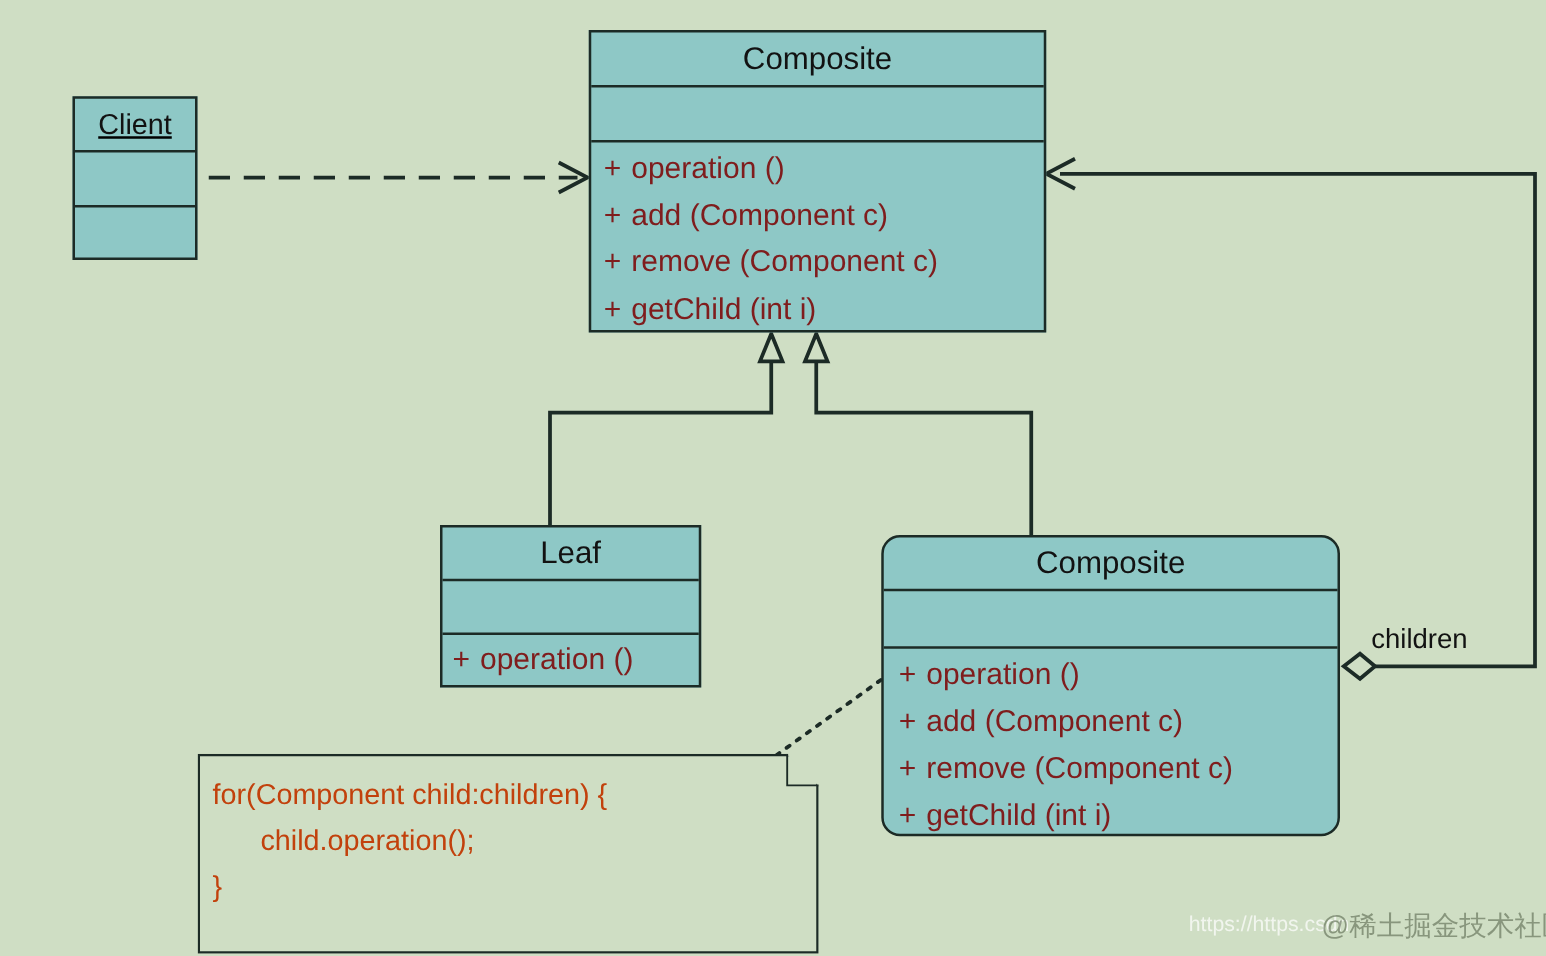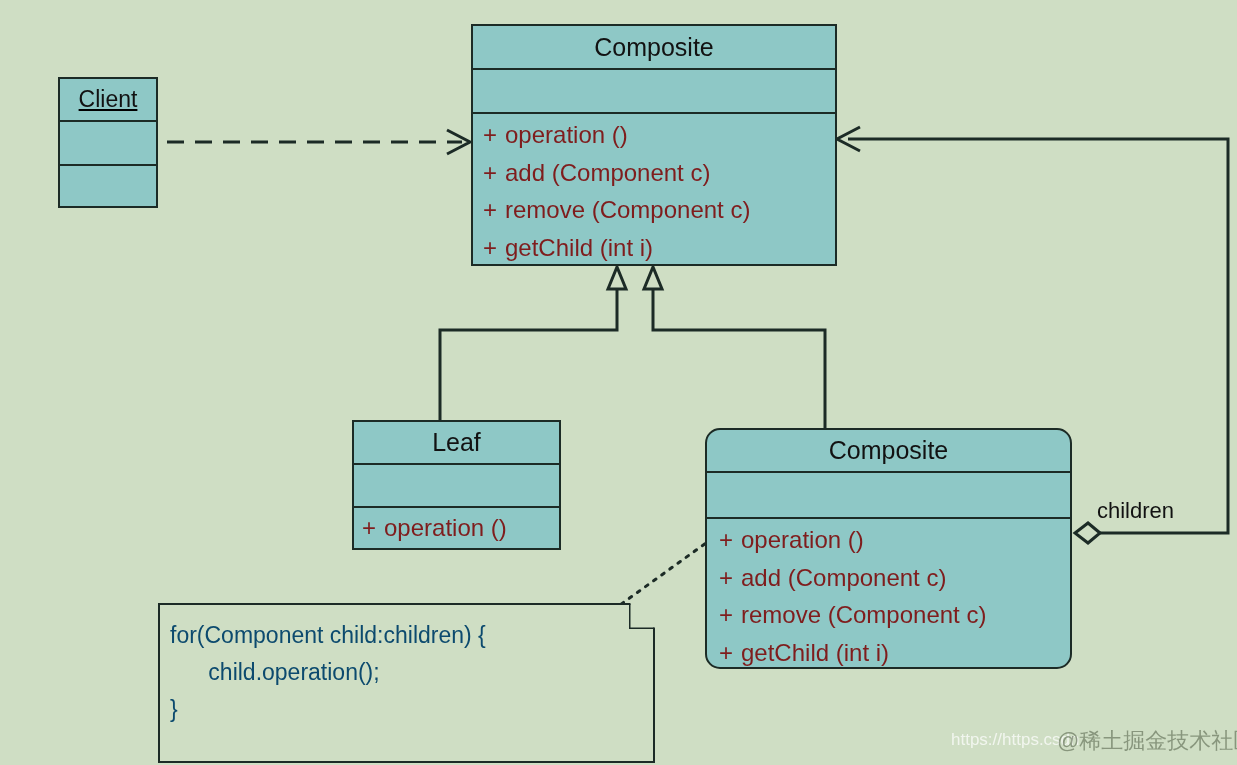--- a/index.html
+++ b/index.html
@@ -99,21 +99,21 @@
   }
   #note-box .note-fold {
     position: absolute;
     right: 0; top: 0;
     width: 26px; height: 26px;
   }
   #note-box .note-text {
     position: relative;
     padding: 14px 0 0 12px;
     font-size: 23px;
-    color: #0c4a6e;
+    color: #c2410c;
     line-height: 1.6;
     white-space: pre;
   }
   
   .edge-label {
     position: absolute;
     font-size: 22px;
     color: #121212;
     white-space: nowrap;
   }

